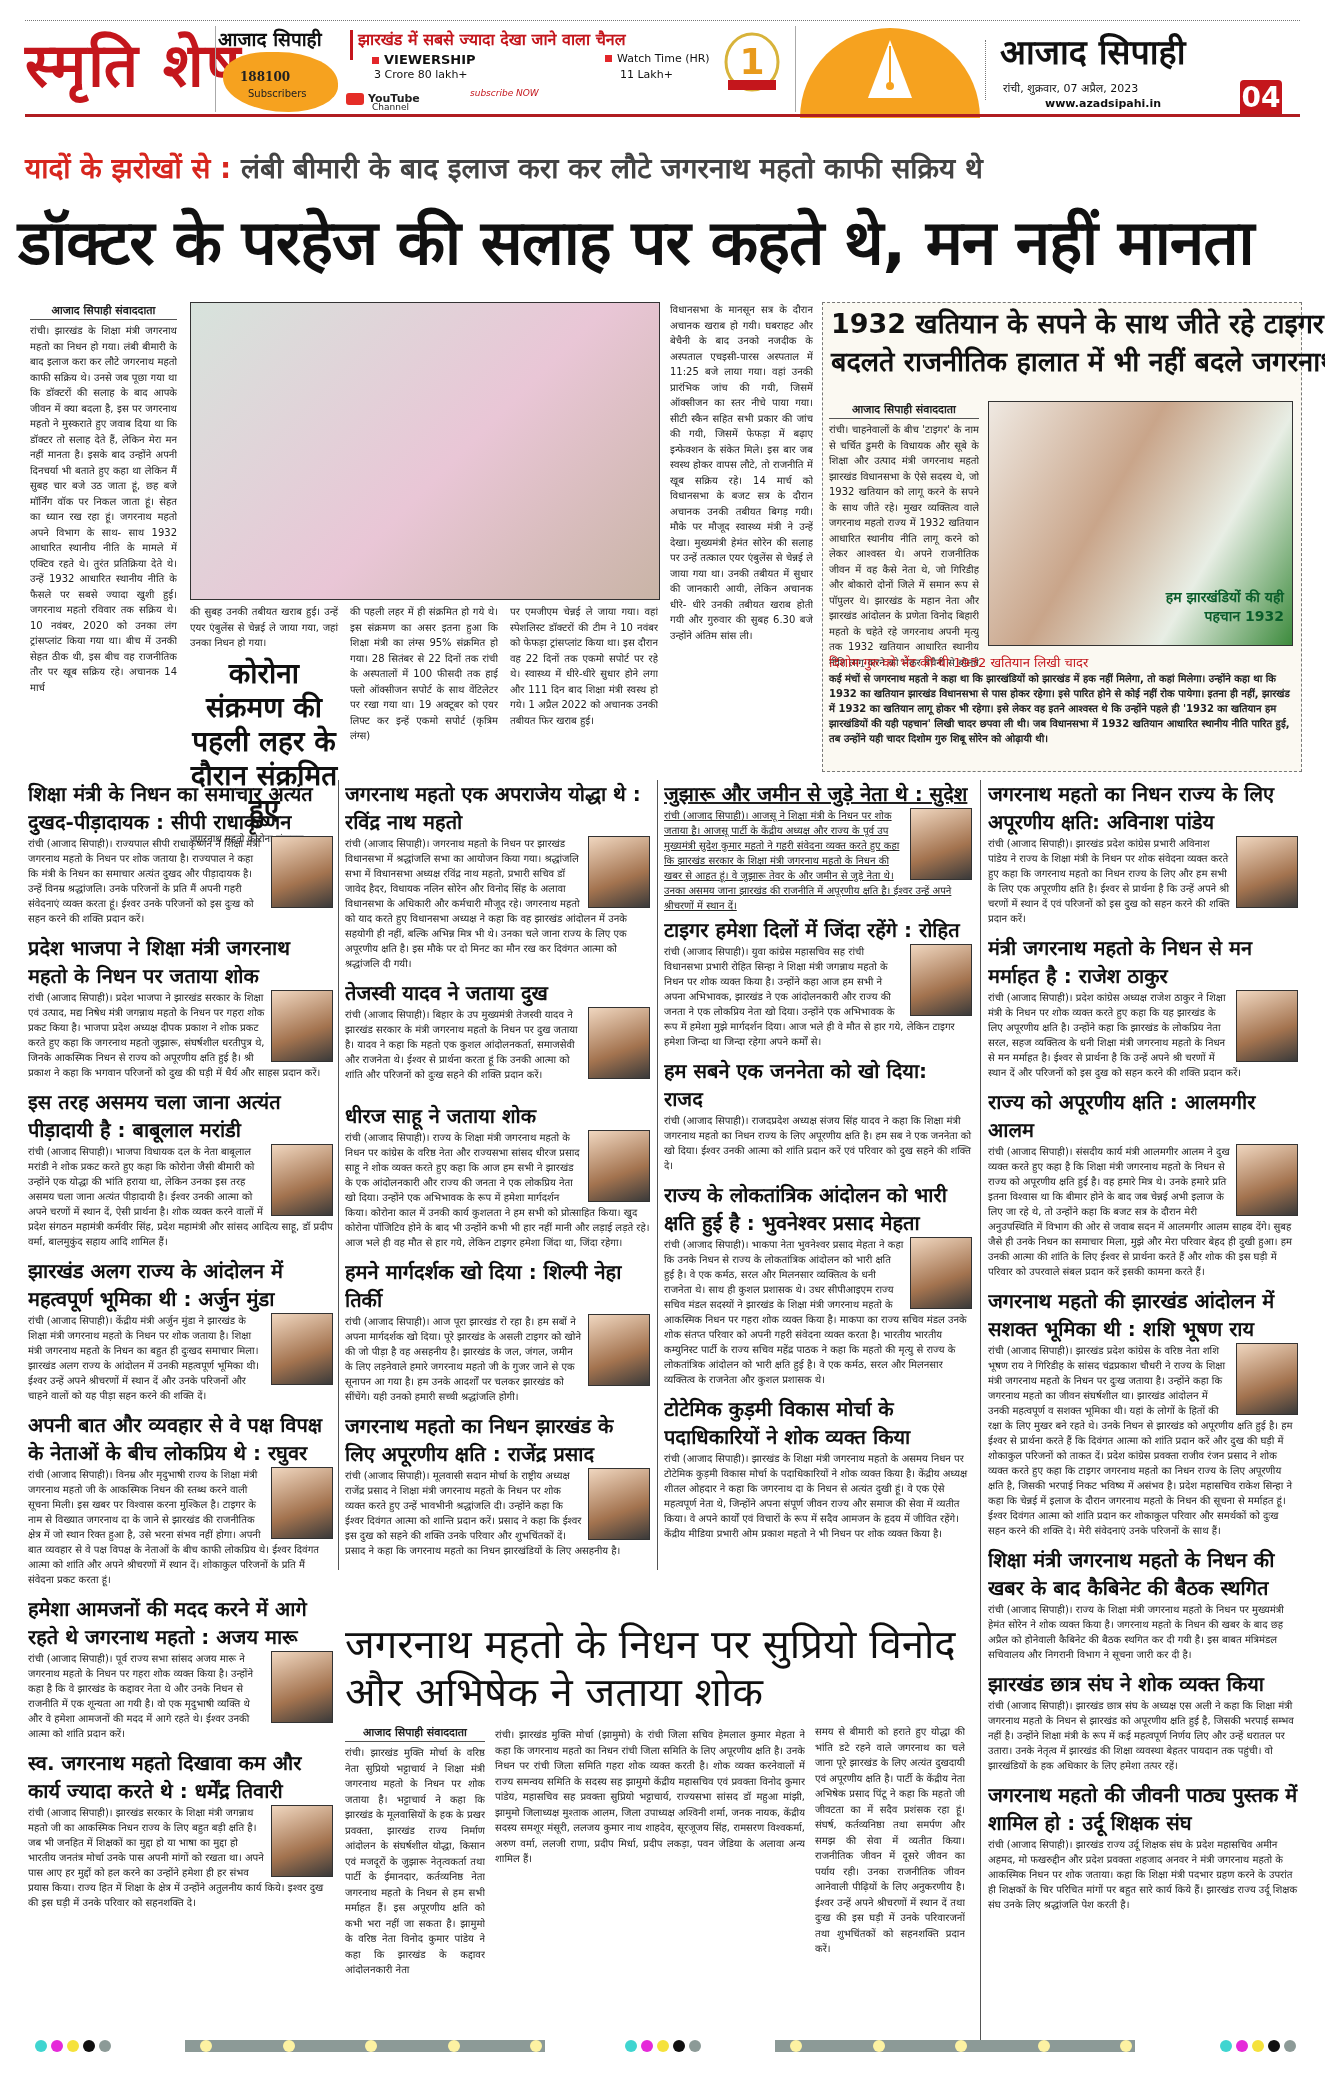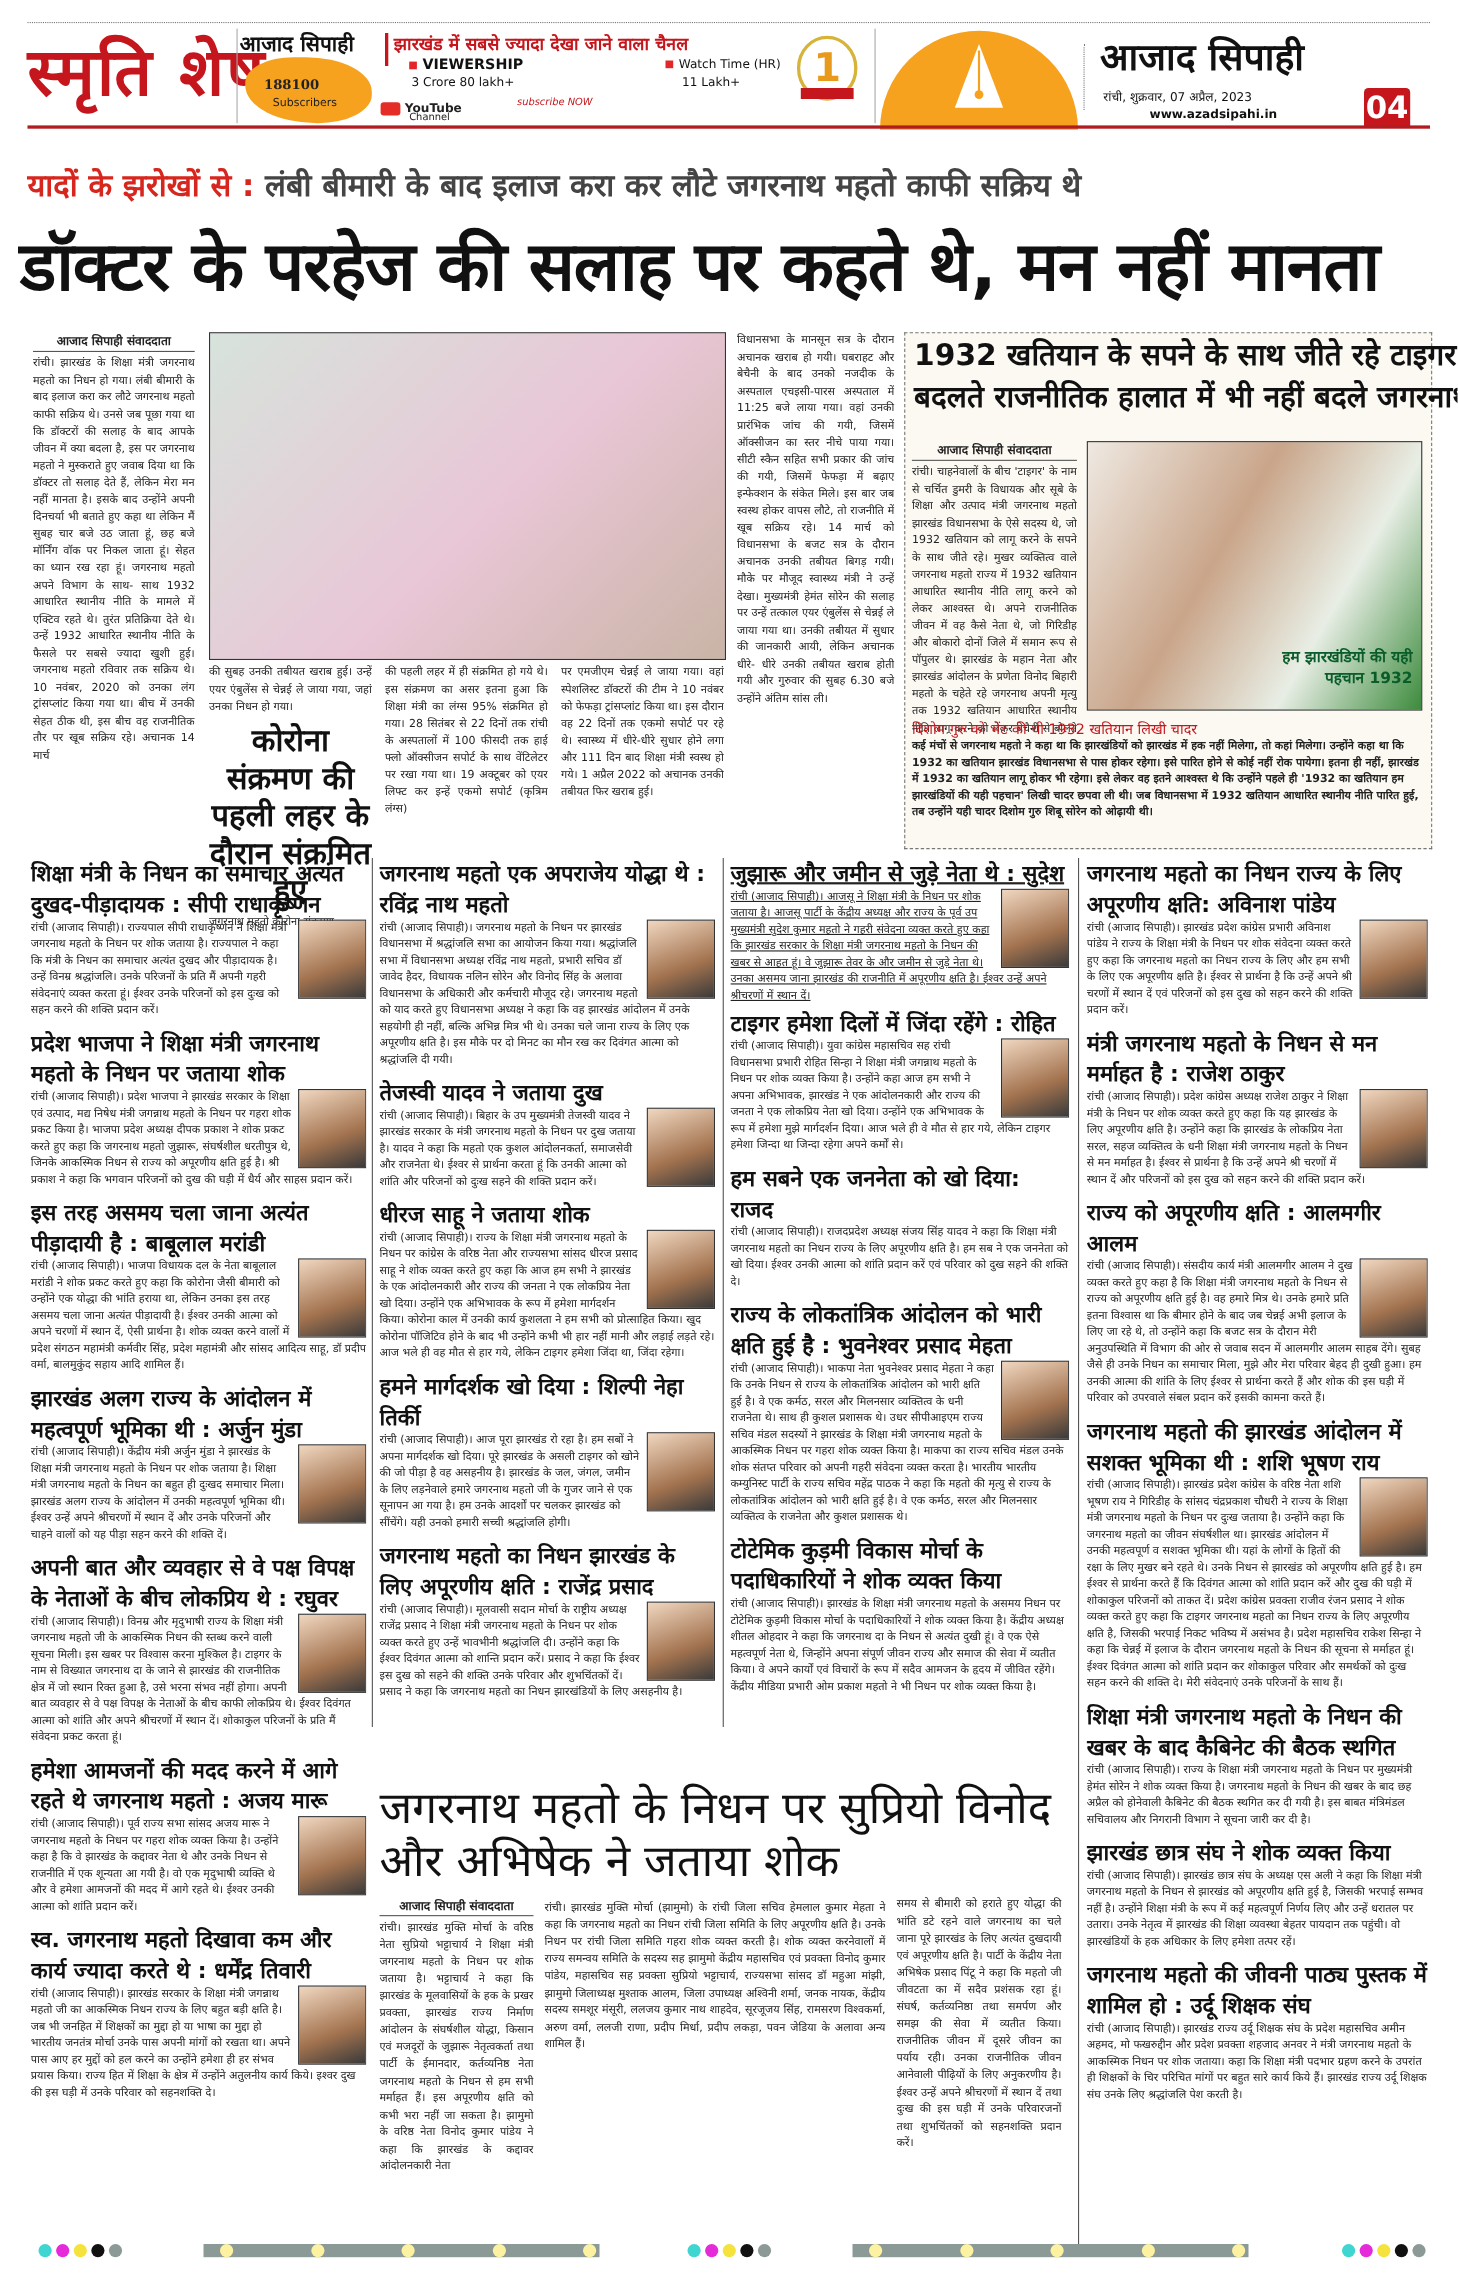--- a/index.html
+++ b/index.html
@@ -158,21 +158,21 @@
       <div class="story-h">स्व. जगरनाथ महतो दिखावा कम और कार्य ज्यादा करते थे : धर्मेंद्र तिवारी</div>
       <div class="story-b"><div class="mug" style="width: 62px; height: 72px;"></div><span>रांची (आजाद सिपाही)। झारखंड सरकार के शिक्षा मंत्री जगन्नाथ महतो जी का आकस्मिक निधन राज्य के लिए बहुत बड़ी क्षति है। जब भी जनहित में शिक्षकों का मुद्दा हो या भाषा का मुद्दा हो भारतीय जनतंत्र मोर्चा उनके पास अपनी मांगों को रखता था। अपने पास आए हर मुद्दों को हल करने का उन्होंने हमेशा ही हर संभव प्रयास किया। राज्य हित में शिक्षा के क्षेत्र में उन्होंने अतुलनीय कार्य किये। इश्वर दुख की इस घड़ी में उनके परिवार को सहनशक्ति दे।</span></div>
     </div>
   </div>
 <div class="abs colsep" style="left:338px;top:780px;height:790px;"></div>
 <div class="abs" id="col1" style="left:345px;top:780px;width:305px;">
     <div style="margin-bottom: 8px; overflow: hidden;">
       <div class="story-h">जगरनाथ महतो एक अपराजेय योद्धा थे : रविंद्र नाथ महतो</div>
       <div class="story-b"><div class="mug" style="width: 62px; height: 72px;"></div><span>रांची (आजाद सिपाही)। जगरनाथ महतो के निधन पर झारखंड विधानसभा में श्रद्धांजलि सभा का आयोजन किया गया। श्रद्धांजलि सभा में विधानसभा अध्यक्ष रविंद्र नाथ महतो, प्रभारी सचिव डॉ जावेद हैदर, विधायक नलिन सोरेन और विनोद सिंह के अलावा विधानसभा के अधिकारी और कर्मचारी मौजूद रहे। जगरनाथ महतो को याद करते हुए विधानसभा अध्यक्ष ने कहा कि वह झारखंड आंदोलन में उनके सहयोगी ही नहीं, बल्कि अभिन्न मित्र भी थे। उनका चले जाना राज्य के लिए एक अपूरणीय क्षति है। इस मौके पर दो मिनट का मौन रख कर दिवंगत आत्मा को श्रद्धांजलि दी गयी।</span></div>
     </div>
-    <div style="margin-bottom: 8px; overflow: hidden;">
+    <div style="margin-bottom: 20px; overflow: hidden;">
       <div class="story-h">तेजस्वी यादव ने जताया दुख</div>
       <div class="story-b"><div class="mug" style="width: 62px; height: 72px;"></div><span>रांची (आजाद सिपाही)। बिहार के उप मुख्यमंत्री तेजस्वी यादव ने झारखंड सरकार के मंत्री जगरनाथ महतो के निधन पर दुख जताया है। यादव ने कहा कि महतो एक कुशल आंदोलनकर्ता, समाजसेवी और राजनेता थे। ईश्वर से प्रार्थना करता हूं कि उनकी आत्मा को शांति और परिजनों को दुःख सहने की शक्ति प्रदान करें।</span></div>
     </div>
     <div style="margin-bottom: 8px; overflow: hidden;">
       <div class="story-h">धीरज साहू ने जताया शोक</div>
       <div class="story-b"><div class="mug" style="width: 62px; height: 72px;"></div><span>रांची (आजाद सिपाही)। राज्य के शिक्षा मंत्री जगरनाथ महतो के निधन पर कांग्रेस के वरिष्ठ नेता और राज्यसभा सांसद धीरज प्रसाद साहू ने शोक व्यक्त करते हुए कहा कि आज हम सभी ने झारखंड के एक आंदोलनकारी और राज्य की जनता ने एक लोकप्रिय नेता खो दिया। उन्होंने एक अभिभावक के रूप में हमेशा मार्गदर्शन किया। कोरोना काल में उनकी कार्य कुशलता ने हम सभी को प्रोत्साहित किया। खुद कोरोना पॉजिटिव होने के बाद भी उन्होंने कभी भी हार नहीं मानी और लड़ाई लड़ते रहे। आज भले ही वह मौत से हार गये, लेकिन टाइगर हमेशा जिंदा था, जिंदा रहेगा।</span></div>
     </div>
     <div style="margin-bottom: 8px; overflow: hidden;">
       <div class="story-h">हमने मार्गदर्शक खो दिया : शिल्पी नेहा तिर्की</div>
       <div class="story-b"><div class="mug" style="width: 62px; height: 72px;"></div><span>रांची (आजाद सिपाही)। आज पूरा झारखंड रो रहा है। हम सबों ने अपना मार्गदर्शक खो दिया। पूरे झारखंड के असली टाइगर को खोने की जो पीड़ा है वह असहनीय है। झारखंड के जल, जंगल, जमीन के लिए लड़नेवाले हमारे जगरनाथ महतो जी के गुजर जाने से एक सूनापन आ गया है। हम उनके आदर्शों पर चलकर झारखंड को सींचेंगे। यही उनको हमारी सच्ची श्रद्धांजलि होगी।</span></div>

